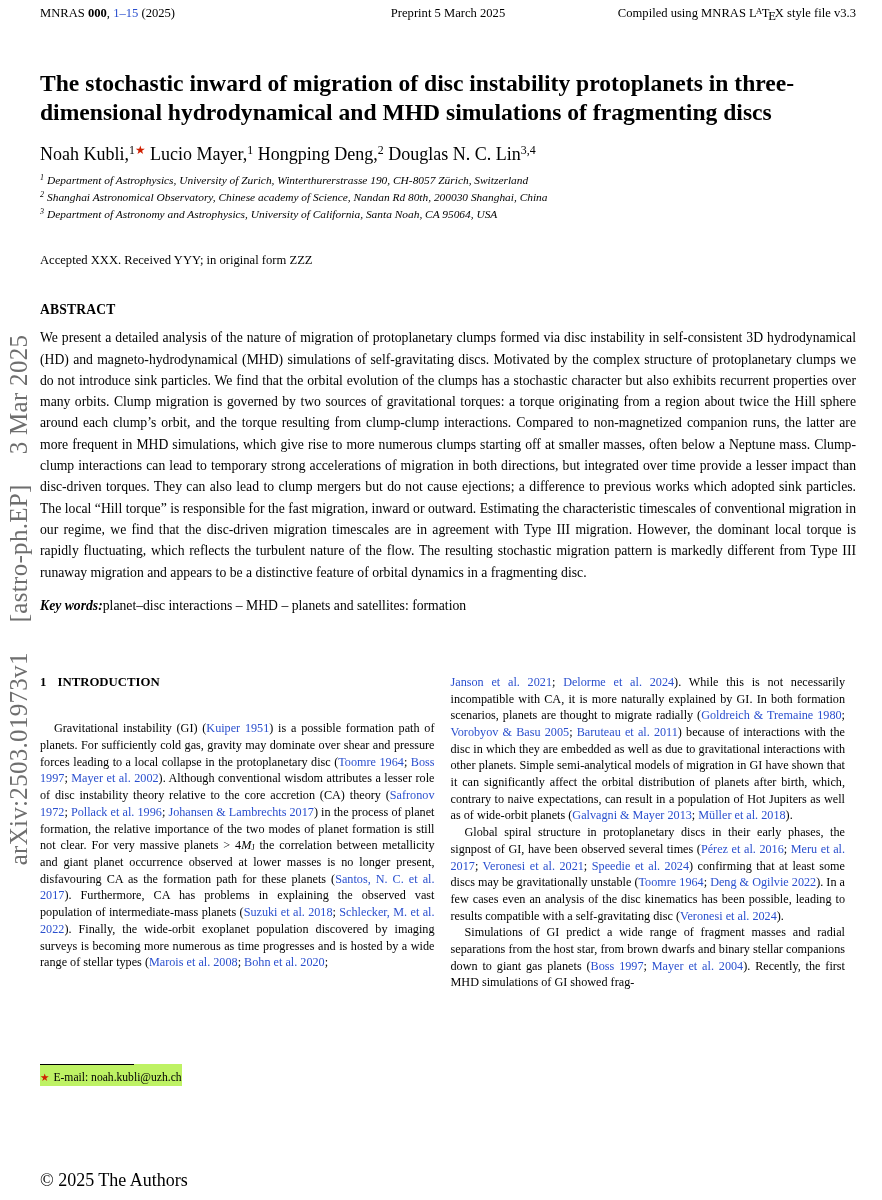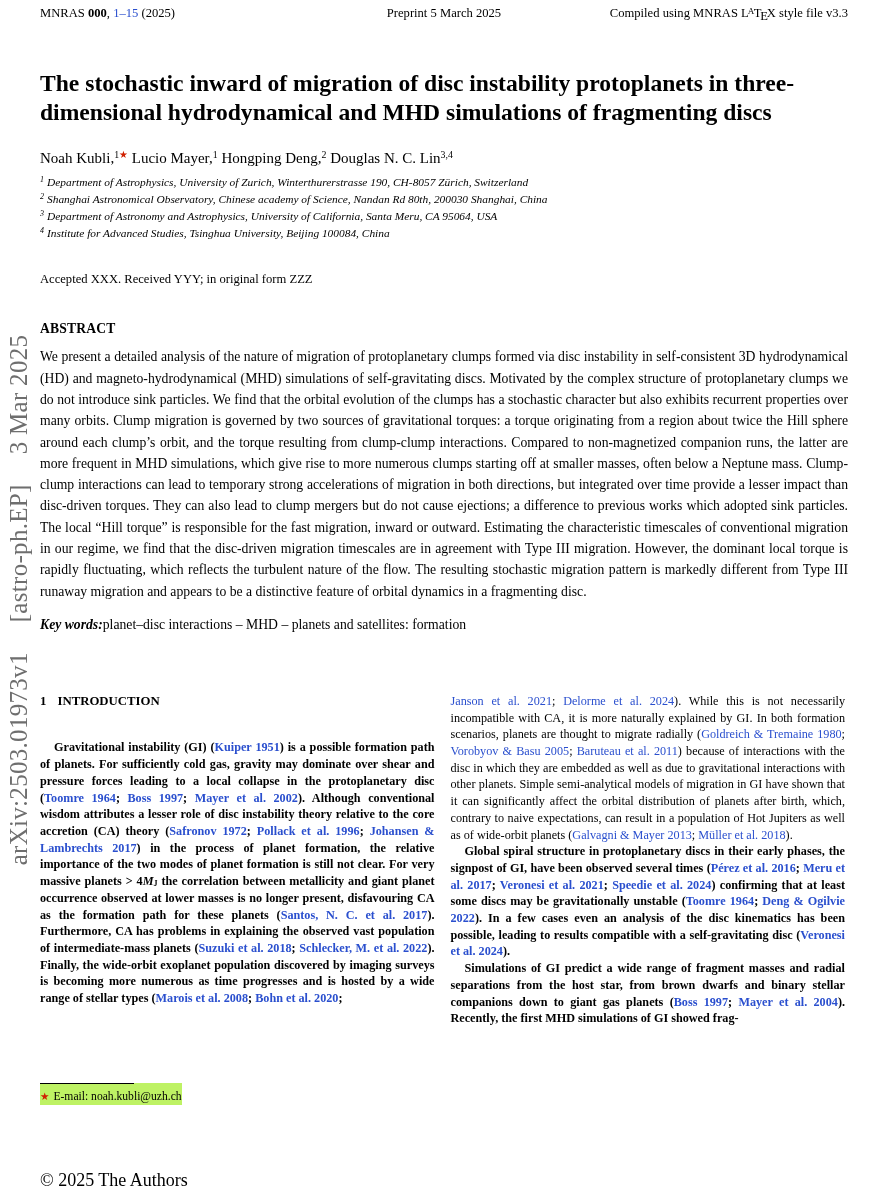--- a/index.html
+++ b/index.html
@@ -1,37 +1,37 @@
 <!DOCTYPE html>
 <html lang="en" style="--link-blue: #2a4fce; --footnote-red: #d02000; --stamp-gray: #6e6e6e;"><head>
 <meta charset="utf-8">
 <style>
   * { box-sizing: border-box; }
   html, body { margin:0; padding:0; background:#ffffff; }
   body { font-family: "Liberation Serif", serif; color:#000; width:882px; }
   .page { position:relative; width:882px; height:1200px; overflow:hidden; background:#fff; }
-  .content { padding: 6px 34px 0 40px; }
+  .content { padding: 6px 26px 0 40px; }
 
   
   .pageheader { display:flex; font-size:12.6px; line-height:1.25; }
   .ph-left { flex:1 1 0; text-align:left; white-space:nowrap; }
   .ph-center { flex:1 1 0; text-align:center; white-space:nowrap; }
   .ph-right { flex:1 1 0; text-align:right; white-space:nowrap; }
 
   
   .arxiv-stamp {
     position:absolute; left:19px; top:600px;
     transform: translate(-50%,-50%) rotate(-90deg);
     display:flex; gap:30px; white-space:nowrap;
     font-size:25px; color: var(--stamp-gray, #6e6e6e);
     letter-spacing:0.3px;
   }
 
   .title { font-size:23.6px; font-weight:bold; line-height:1.26; margin:44px 0 0 0; }
-  .authors { margin-top:22px; font-size:15px; }
+  .authors { margin-top:16px; font-size:18px; }
 
   .seg-b { font-weight:bold; }
   .seg-it { font-style:italic; }
   .seg-link { color: var(--link-blue, #2a4fce); }
   .seg-sup { font-size:66%; vertical-align:0.5em; line-height:0; }
   .seg-sup-star { font-size:66%; vertical-align:0.5em; line-height:0; color: var(--footnote-red, #d02000); }
   .seg-sub { font-size:66%; vertical-align:-0.15em; line-height:0; }
   .seg-latex-a { font-size:0.72em; vertical-align:0.30em; margin:0 -0.06em 0 -0.12em; }
   .seg-latex-e { vertical-align:-0.22em; margin:0 -0.08em 0 -0.10em; }
 
@@ -47,21 +47,21 @@
   .keywords { margin:15px 0 0 0; font-size:13.7px; }
   .kw-label { font-weight:bold;font-style:italic; }
   .kw-text { margin-left:0; }
 
   .columns { display:flex; gap:16px; margin-top:60px; height:414px; overflow:hidden; }
   .col { width:394.5px; font-size:12.2px; line-height:1.37; text-align:justify; }
   .col-left { position:relative; }
   .sec-head { font-weight:bold; font-size:12.8px; margin-bottom:29px; }
   .sec-num { margin-right:11px; }
   .col-para { margin:0; hyphens:auto; }
-  .col-para.indent { text-indent:14px;font-weight:bold; }
+  .col-para.indent { text-indent:14px; }
 
   .footnote { position:absolute; left:0; bottom:2px; font-size:11.6px; background:#bef264; }
   .fn-rule { width:94px; border-top:1px solid #000; margin-bottom:5px; }
   .fn-star { color: var(--footnote-red, #d02000); font-size:10.5px; }
   .fn-text { margin-left:4px; }
 
   .pagefooter { position:absolute; left:40px; bottom:9px; font-size:18px; }
 </style>
 </head>
 <body>
@@ -82,22 +82,21 @@
       <span class="ph-right"><span>Compiled using MNRAS L</span><span class="seg-latex-a">A</span><span>T</span><span class="seg-latex-e">E</span><span>X style file v3.3</span></span>
     </div>
 
     <h1 class="title">The stochastic inward of migration of disc instability protoplanets in three-dimensional hydrodynamical and MHD simulations of fragmenting discs</h1>
 
     <div class="authors"><span>Noah Kubli,</span><span class="seg-sup">1</span><span class="seg-sup-star">★</span><span> Lucio Mayer,</span><span class="seg-sup">1</span><span> Hongping Deng,</span><span class="seg-sup">2</span><span> Douglas N. C. Lin</span><span class="seg-sup">3,4</span></div>
 
     <div class="affils">
         <div class="affil"><span class="affil-num">1</span><span class="affil-text">Department of Astrophysics, University of Zurich, Winterthurerstrasse 190, CH-8057 Zürich, Switzerland</span></div>
         <div class="affil"><span class="affil-num">2</span><span class="affil-text">Shanghai Astronomical Observatory, Chinese academy of Science, Nandan Rd 80th, 200030 Shanghai, China</span></div>
-        <div class="affil"><span class="affil-num">3</span><span class="affil-text">Department of Astronomy and Astrophysics, University of California, Santa Meru, CA 95064, USA</span></div>
-        <div class="affil"><span class="affil-num">4</span><span class="affil-text">Institute for Advanced Studies, Tsinghua University, Beijing 100084, China</span></div>
+        <div class="affil"><span class="affil-num">3</span><span class="affil-text">Department of Astronomy and Astrophysics, University of California, Santa Noah, CA 95064, USA</span></div>
       </div>
 
     <div class="dates">Accepted XXX. Received YYY; in original form ZZZ</div>
 
     <div class="abstract-head">ABSTRACT</div>
     <p class="abstract-text">We present a detailed analysis of the nature of migration of protoplanetary clumps formed via disc instability in self-consistent 3D hydrodynamical (HD) and magneto-hydrodynamical (MHD) simulations of self-gravitating discs. Motivated by the complex structure of protoplanetary clumps we do not introduce sink particles. We find that the orbital evolution of the clumps has a stochastic character but also exhibits recurrent properties over many orbits. Clump migration is governed by two sources of gravitational torques: a torque originating from a region about twice the Hill sphere around each clump’s orbit, and the torque resulting from clump-clump interactions. Compared to non-magnetized companion runs, the latter are more frequent in MHD simulations, which give rise to more numerous clumps starting off at smaller masses, often below a Neptune mass. Clump-clump interactions can lead to temporary strong accelerations of migration in both directions, but integrated over time provide a lesser impact than disc-driven torques. They can also lead to clump mergers but do not cause ejections; a difference to previous works which adopted sink particles. The local “Hill torque” is responsible for the fast migration, inward or outward. Estimating the characteristic timescales of conventional migration in our regime, we find that the disc-driven migration timescales are in agreement with Type III migration. However, the dominant local torque is rapidly fluctuating, which reflects the turbulent nature of the flow. The resulting stochastic migration pattern is markedly different from Type III runaway migration and appears to be a distinctive feature of orbital dynamics in a fragmenting disc.</p>
 
     <p class="keywords">
       <span class="kw-label">Key words:</span><span class="kw-text">planet–disc interactions – MHD – planets and satellites: formation</span>
     </p>

